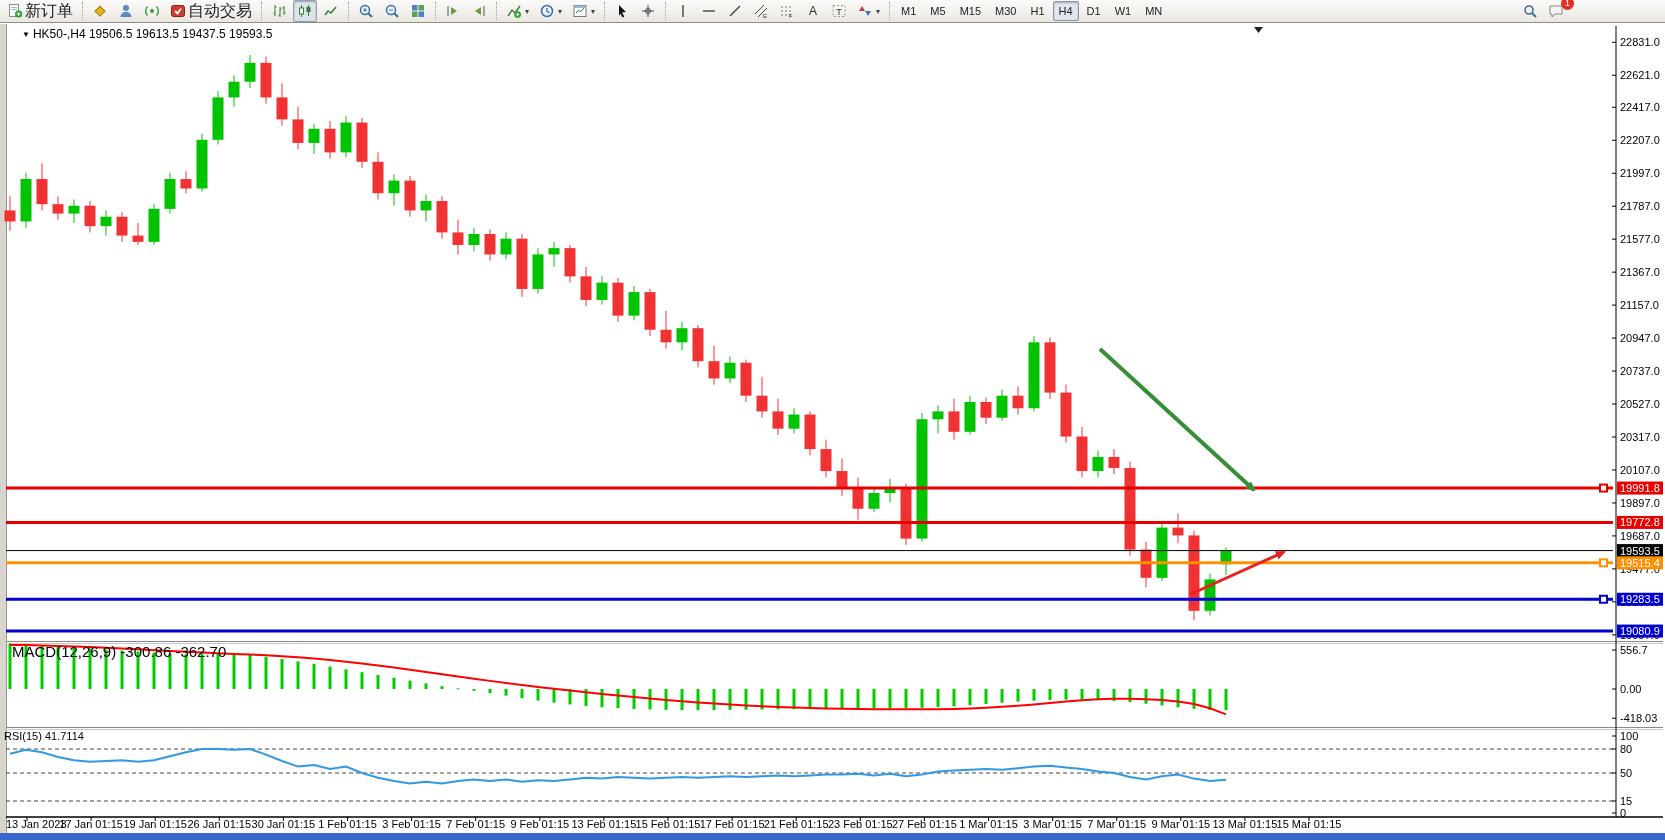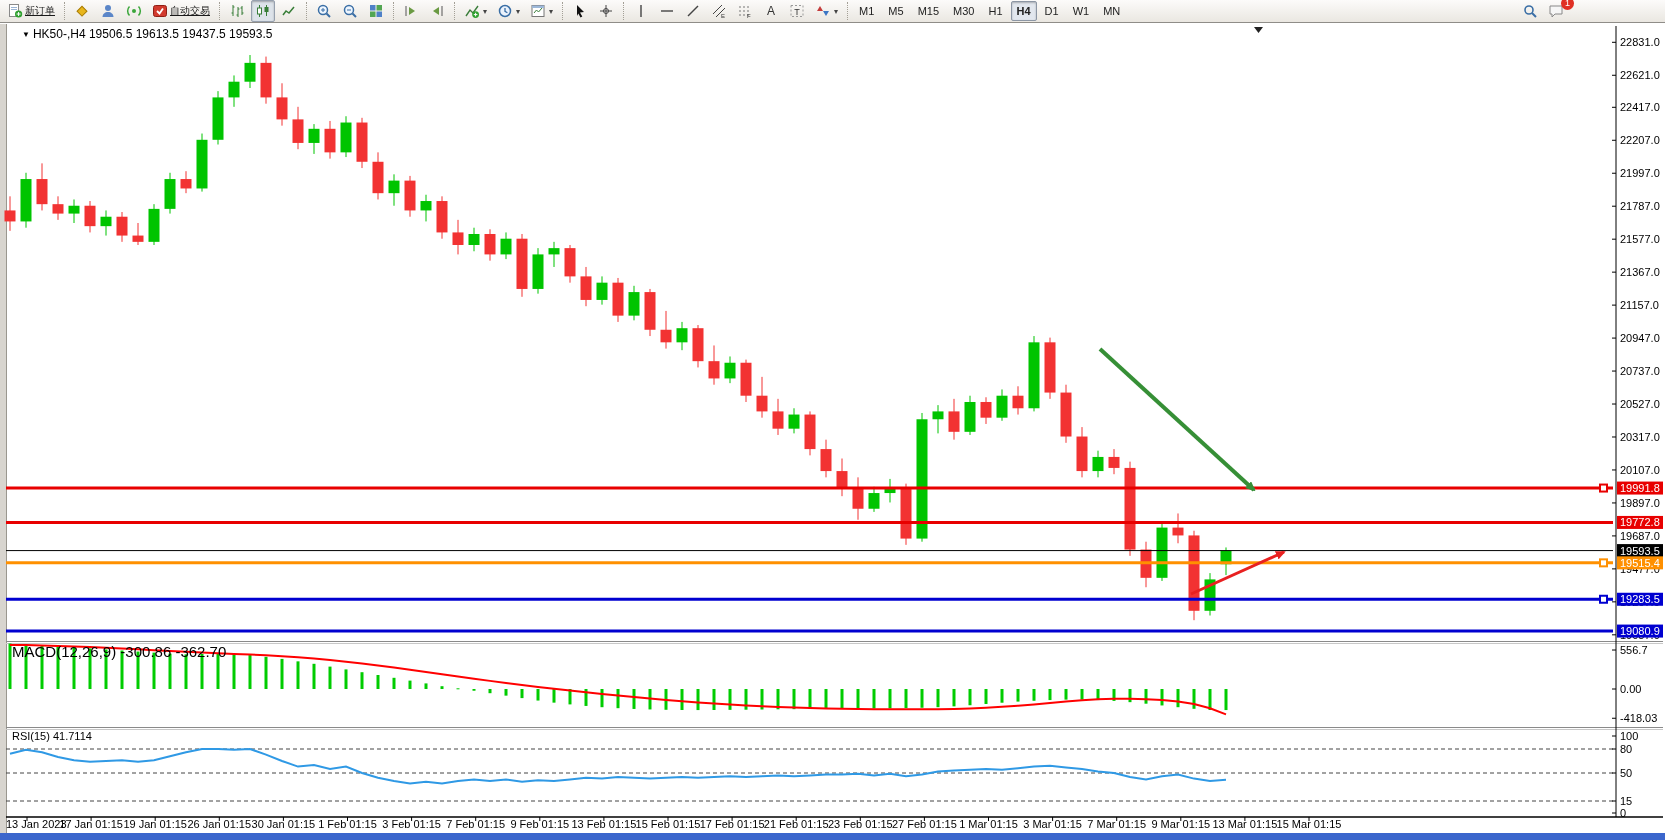--- a/index.html
+++ b/index.html
@@ -5,26 +5,26 @@
   html,body{margin:0;padding:0;}
   body{width:1665px;height:840px;position:relative;overflow:hidden;
        font-family:"Liberation Sans",sans-serif;background:#fff;}
   
   .toolbar{position:absolute;left:0;top:0;width:1665px;height:23px;z-index:5;
            display:flex;align-items:center;padding-left:2px;box-sizing:border-box;
            background:linear-gradient(#fcfbfa,#eae7e1);border-bottom:1px solid #8f8d88;}
   .tb-btn{height:20px;display:inline-flex;align-items:center;gap:2px;padding:0 3px;
           margin:0 1px;border:1px solid transparent;border-radius:2px;cursor:default;}
   .tb-btn.active{border-color:#96a0ae;background:#dde3ea;box-shadow:inset 0 1px 2px rgba(0,0,0,.28);}
-  .tb-btn .lbl{font-size:10px;color:#1a1a1a;white-space:nowrap;text-decoration:underline;}
+  .tb-btn .lbl{font-size:16px;color:#1a1a1a;white-space:nowrap;}
   .tb-btn .caret{font-size:8px;color:#444;margin-left:1px;}
   .tb-sep{width:0;height:18px;border-left:1px dotted #a39f96;margin:0 4px;}
   .tf-btn{height:18px;display:inline-flex;align-items:center;padding:0 5px;margin:0 1px;
           font-size:11px;color:#222;border:1px solid transparent;border-radius:2px;}
-  .tf-btn.active{border-color:#8c96a4;background:#e2e7ee;box-shadow:inset 0 1px 2px rgba(0,0,0,.25);font-weight:bold;}
+  .tf-btn.active{border-color:#8c96a4;background:#e2e7ee;box-shadow:inset 0 1px 2px rgba(0,0,0,.25);}
   .tb-right{margin-left:auto;margin-right:96px;display:flex;align-items:center;}
   .badge{position:absolute;top:-4px;right:-7px;min-width:13px;height:13px;border-radius:7px;
          background:#e03024;color:#fff;font-size:9px;line-height:13px;text-align:center;
          padding:0 2px;box-sizing:border-box;}
   .chat-wrap{position:relative;}
   
   #chart-svg{position:absolute;left:0;top:0;z-index:1;}
   .overlay{position:absolute;z-index:3;font-size:12px;color:#000;white-space:nowrap;pointer-events:none;}
   .tri{font-size:8px;vertical-align:1px;margin-right:3px;}
   .taskbar{position:absolute;left:0;top:833px;width:1665px;height:7px;background:#3b66cc;z-index:4;}
@@ -796,15 +796,15 @@
         <rect x="1617" y="624.5656999999998" width="46" height="13" fill="#0000D0"></rect>
         <text x="1620" y="635.0656999999998" font-size="11" fill="#fff">19080.9</text>
       </g>
     </g>
   </svg>
 
 <div class="overlay" style="left:10px;top:27px;margin-left:12px;">
   <span class="tri">▼</span><span>HK50-,H4  19506.5 19613.5 19437.5 19593.5</span>
 </div>
 <div class="overlay" style="left:12px;top:643px;font-size:15px;">MACD(12,26,9) -300.86 -362.70</div>
-<div class="overlay" style="left:12px;top:730px;font-size:11px;">RSI(15) 41.7114</div>
+<div class="overlay" style="left:4px;top:730px;font-size:11px;">RSI(15) 41.7114</div>
 
 <div class="taskbar"></div>
 
 </body></html>

